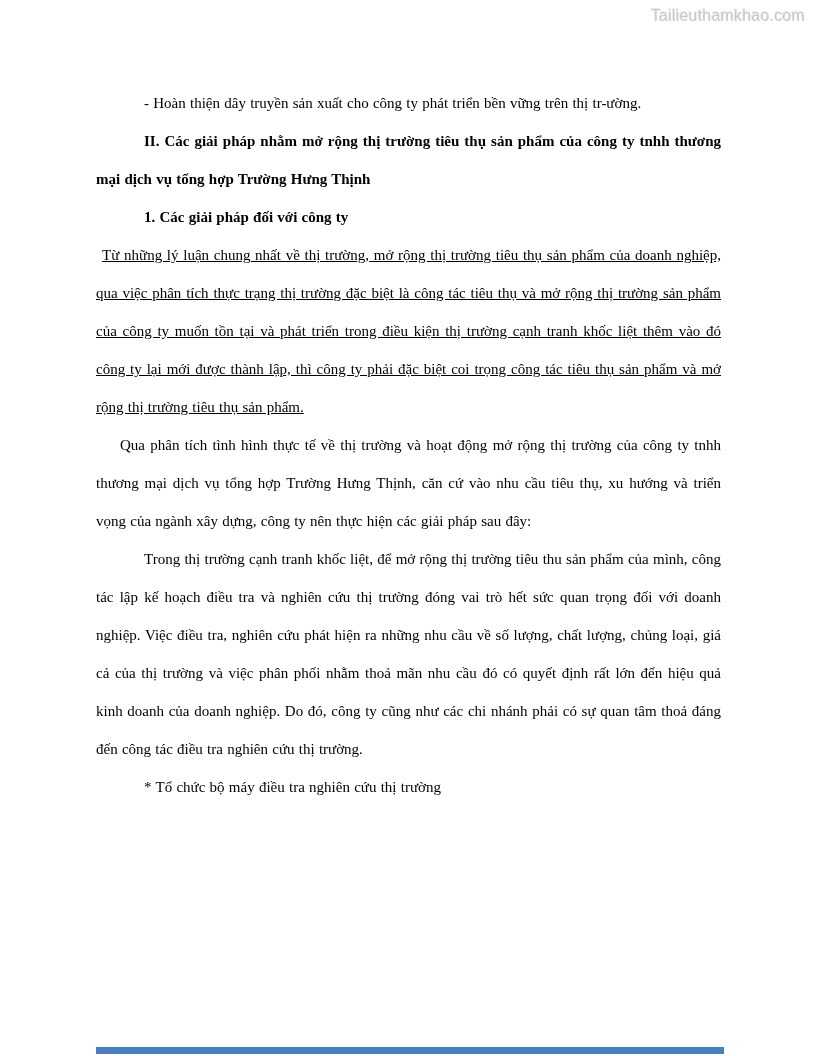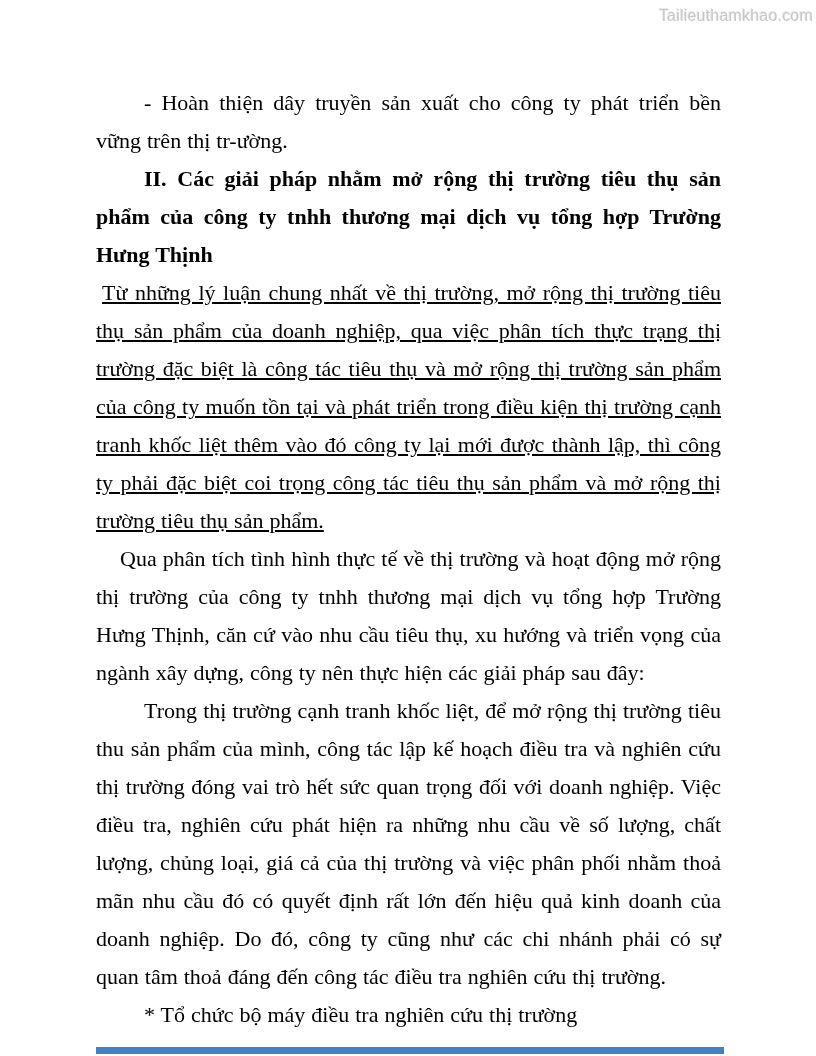--- a/index.html
+++ b/index.html
@@ -8,36 +8,36 @@
     height: 1056px;
     background: #ffffff;
     position: relative;
     overflow: hidden;
     font-family: "Liberation Serif", "DejaVu Serif", serif;
     color: #000000;
   }
   .watermark {
     position: absolute;
     top: 7px;
-    right: 3px;
+    right: 11px;
     font-family: "Liberation Sans", "DejaVu Sans", sans-serif;
     font-size: 16px;
     color: #c6c6c6;
     text-shadow: 1px 1px 0 #ffffff, -1px -1px 0 #e9e9e9;
     letter-spacing: 0.2px;
   }
   .page-content {
     position: absolute;
     left: 96px;
     top: 84px;
     width: 625px;
   }
   .page-content p {
     margin: 0;
-    font-size: 22px;
+    font-size: 15px;
     line-height: 38px;
     text-align: justify;
     word-spacing: 0.5px;
   }
   .bold { font-weight: bold; font-family: Liberation Serif, serif; }
   .i48 { text-indent: 48px; }
   .i24 { text-indent: 24px; }
   .i6  { text-indent: 6px; text-decoration: underline; }
   .footer-bar {
     position: absolute;
@@ -48,19 +48,20 @@
   }
 </style>
 </head>
 <body>
 
 <div class="watermark">Tailieuthamkhao.com</div>
 
 <div class="page-content">
   <p class="i48">- Hoàn thiện dây truyền sản xuất cho công ty phát triển bền vững trên thị tr-ường.</p>
   <p class="bold i48">II. Các giải pháp nhằm mở rộng thị trường tiêu thụ sản phẩm của công ty tnhh thương mại dịch vụ tổng hợp Trường Hưng Thịnh</p>
+  <p class="bold i48">1. Các giải pháp đối với công ty</p>
   <p class="i6">Từ những lý luận chung nhất về thị trường, mở rộng thị trường tiêu thụ sản phẩm của doanh nghiệp, qua việc phân tích thực trạng thị trường đặc biệt là công tác tiêu thụ và mở rộng thị trường sản phẩm của công ty muốn tồn tại và phát triển trong điều kiện thị trường cạnh tranh khốc liệt thêm vào đó công ty lại mới được thành lập, thì công ty phải đặc biệt coi trọng công tác tiêu thụ sản phẩm và mở rộng thị trường tiêu thụ sản phẩm.</p>
   <p class="i24">Qua phân tích tình hình thực tế về thị trường và hoạt động mở rộng thị trường của công ty tnhh thương mại dịch vụ tổng hợp Trường Hưng Thịnh, căn cứ vào nhu cầu tiêu thụ, xu hướng và triển vọng của ngành xây dựng, công ty nên thực hiện các giải pháp sau đây:</p>
   <p class="i48">Trong thị trường cạnh tranh khốc liệt, để mở rộng thị trường tiêu thu sản phẩm của mình, công tác lập kế hoạch điều tra và nghiên cứu thị trường đóng vai trò hết sức quan trọng đối với doanh nghiệp. Việc điều tra, nghiên cứu phát hiện ra những nhu cầu về số lượng, chất lượng, chủng loại, giá cả của thị trường và việc phân phối nhằm thoả mãn nhu cầu đó có quyết định rất lớn đến hiệu quả kinh doanh của doanh nghiệp. Do đó, công ty cũng như các chi nhánh phải có sự quan tâm thoả đáng đến công tác điều tra nghiên cứu thị trường.</p>
   <p class="i48">* Tổ chức bộ máy điều tra nghiên cứu thị trường</p>
 </div>
 
 <div class="footer-bar" style="background-color:#4a7ebd"></div>
 
 </body></html>

